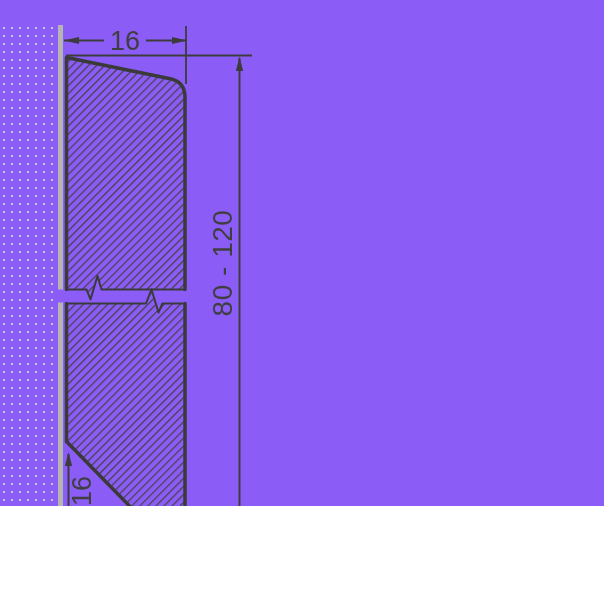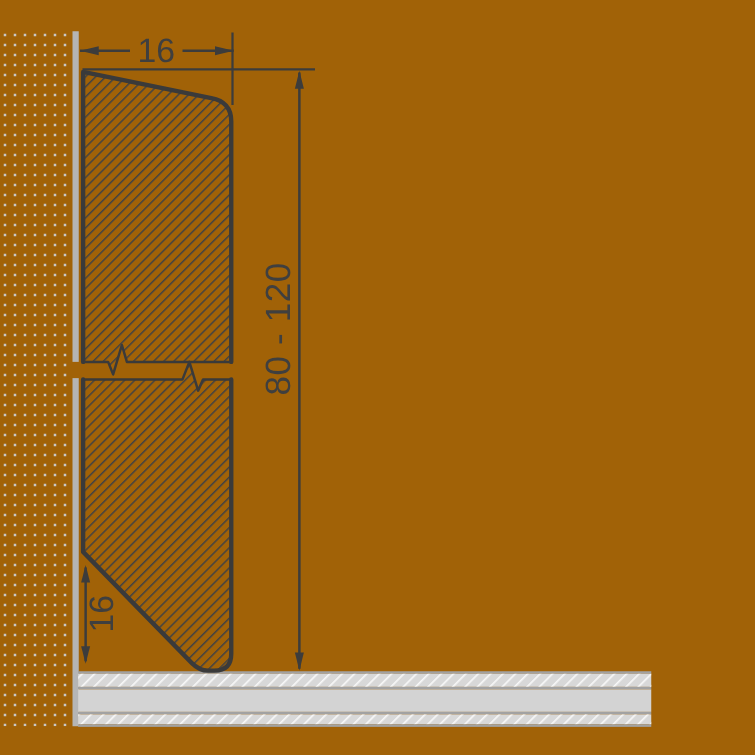--- a/index.html
+++ b/index.html
@@ -1,19 +1,19 @@
 <!DOCTYPE html>
 <html><head>
 <meta charset="utf-8">
 <style>
   html, body { margin: 0; padding: 0; background: #ffffff; }
   .canvas {
-    width: 604px; height: 604px;
+    width: 604px; height: 506px;
     position: relative;
-    background: #a16207;
+    background: #8b5cf6;
     font-family: "Liberation Sans", sans-serif;
     overflow: hidden;
   }
   svg { display: block; }
   text {
     font-family: "Liberation Sans", sans-serif;
     fill: #3f3f3f;
   }
   .dim-label { font-size: 28px; letter-spacing: 0.5px; }
   .dim-label-small { font-size: 27px; }

